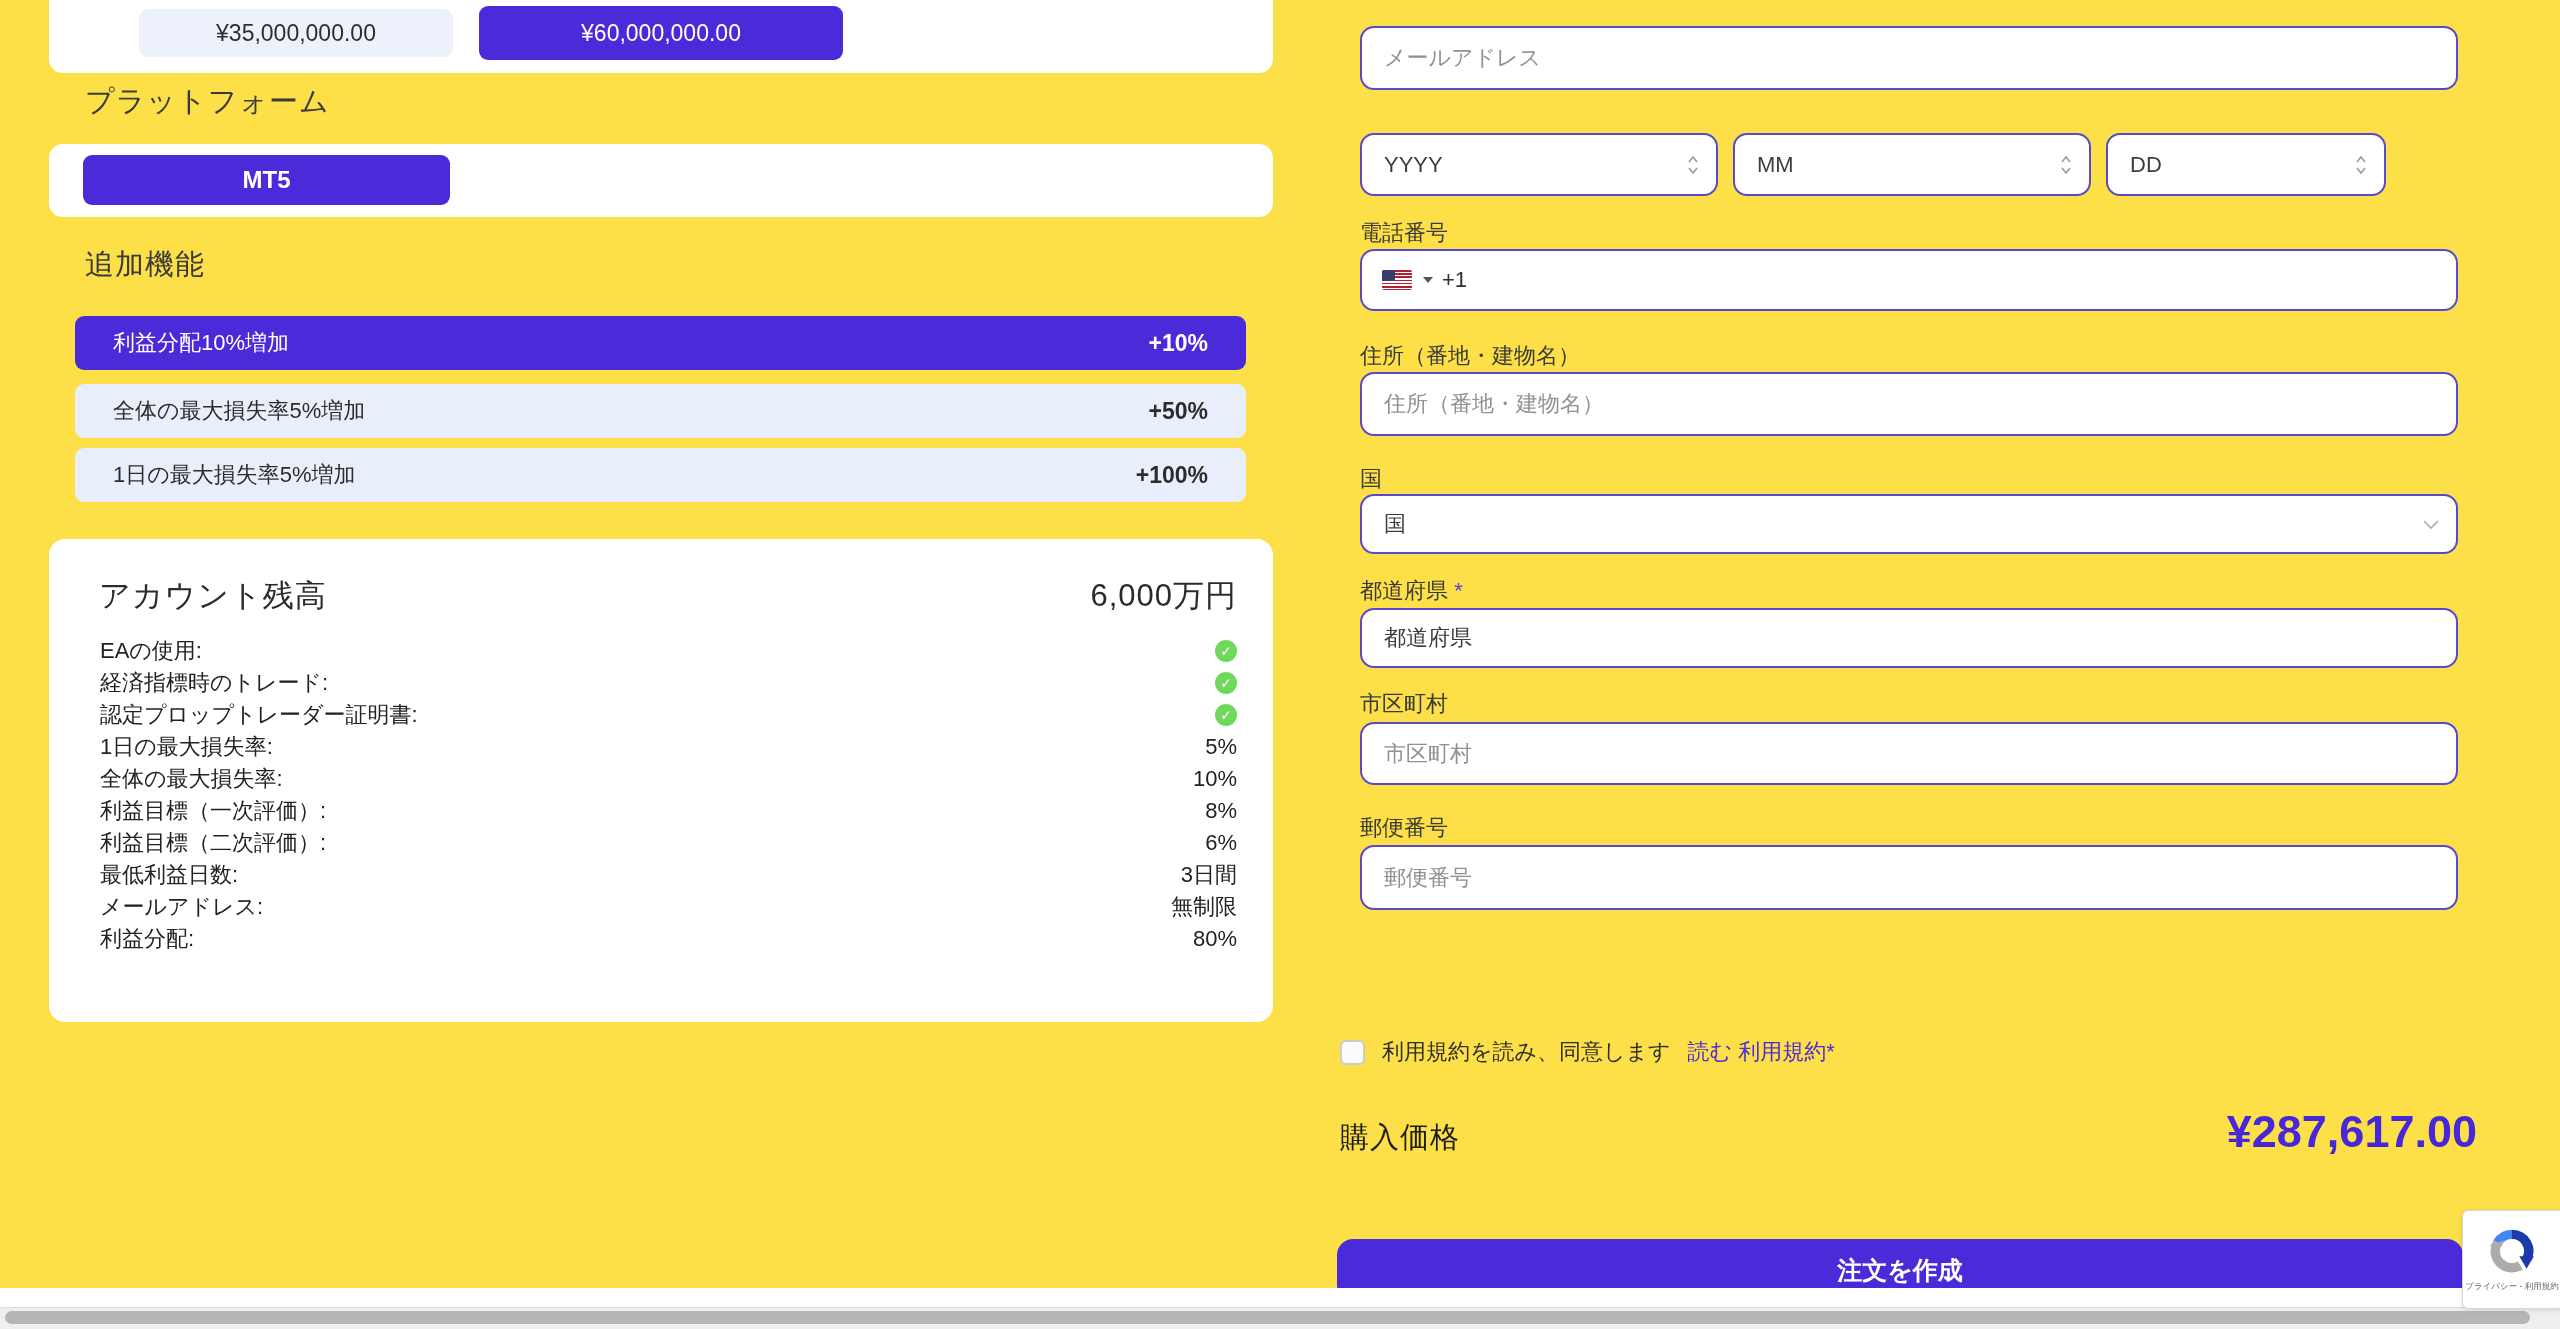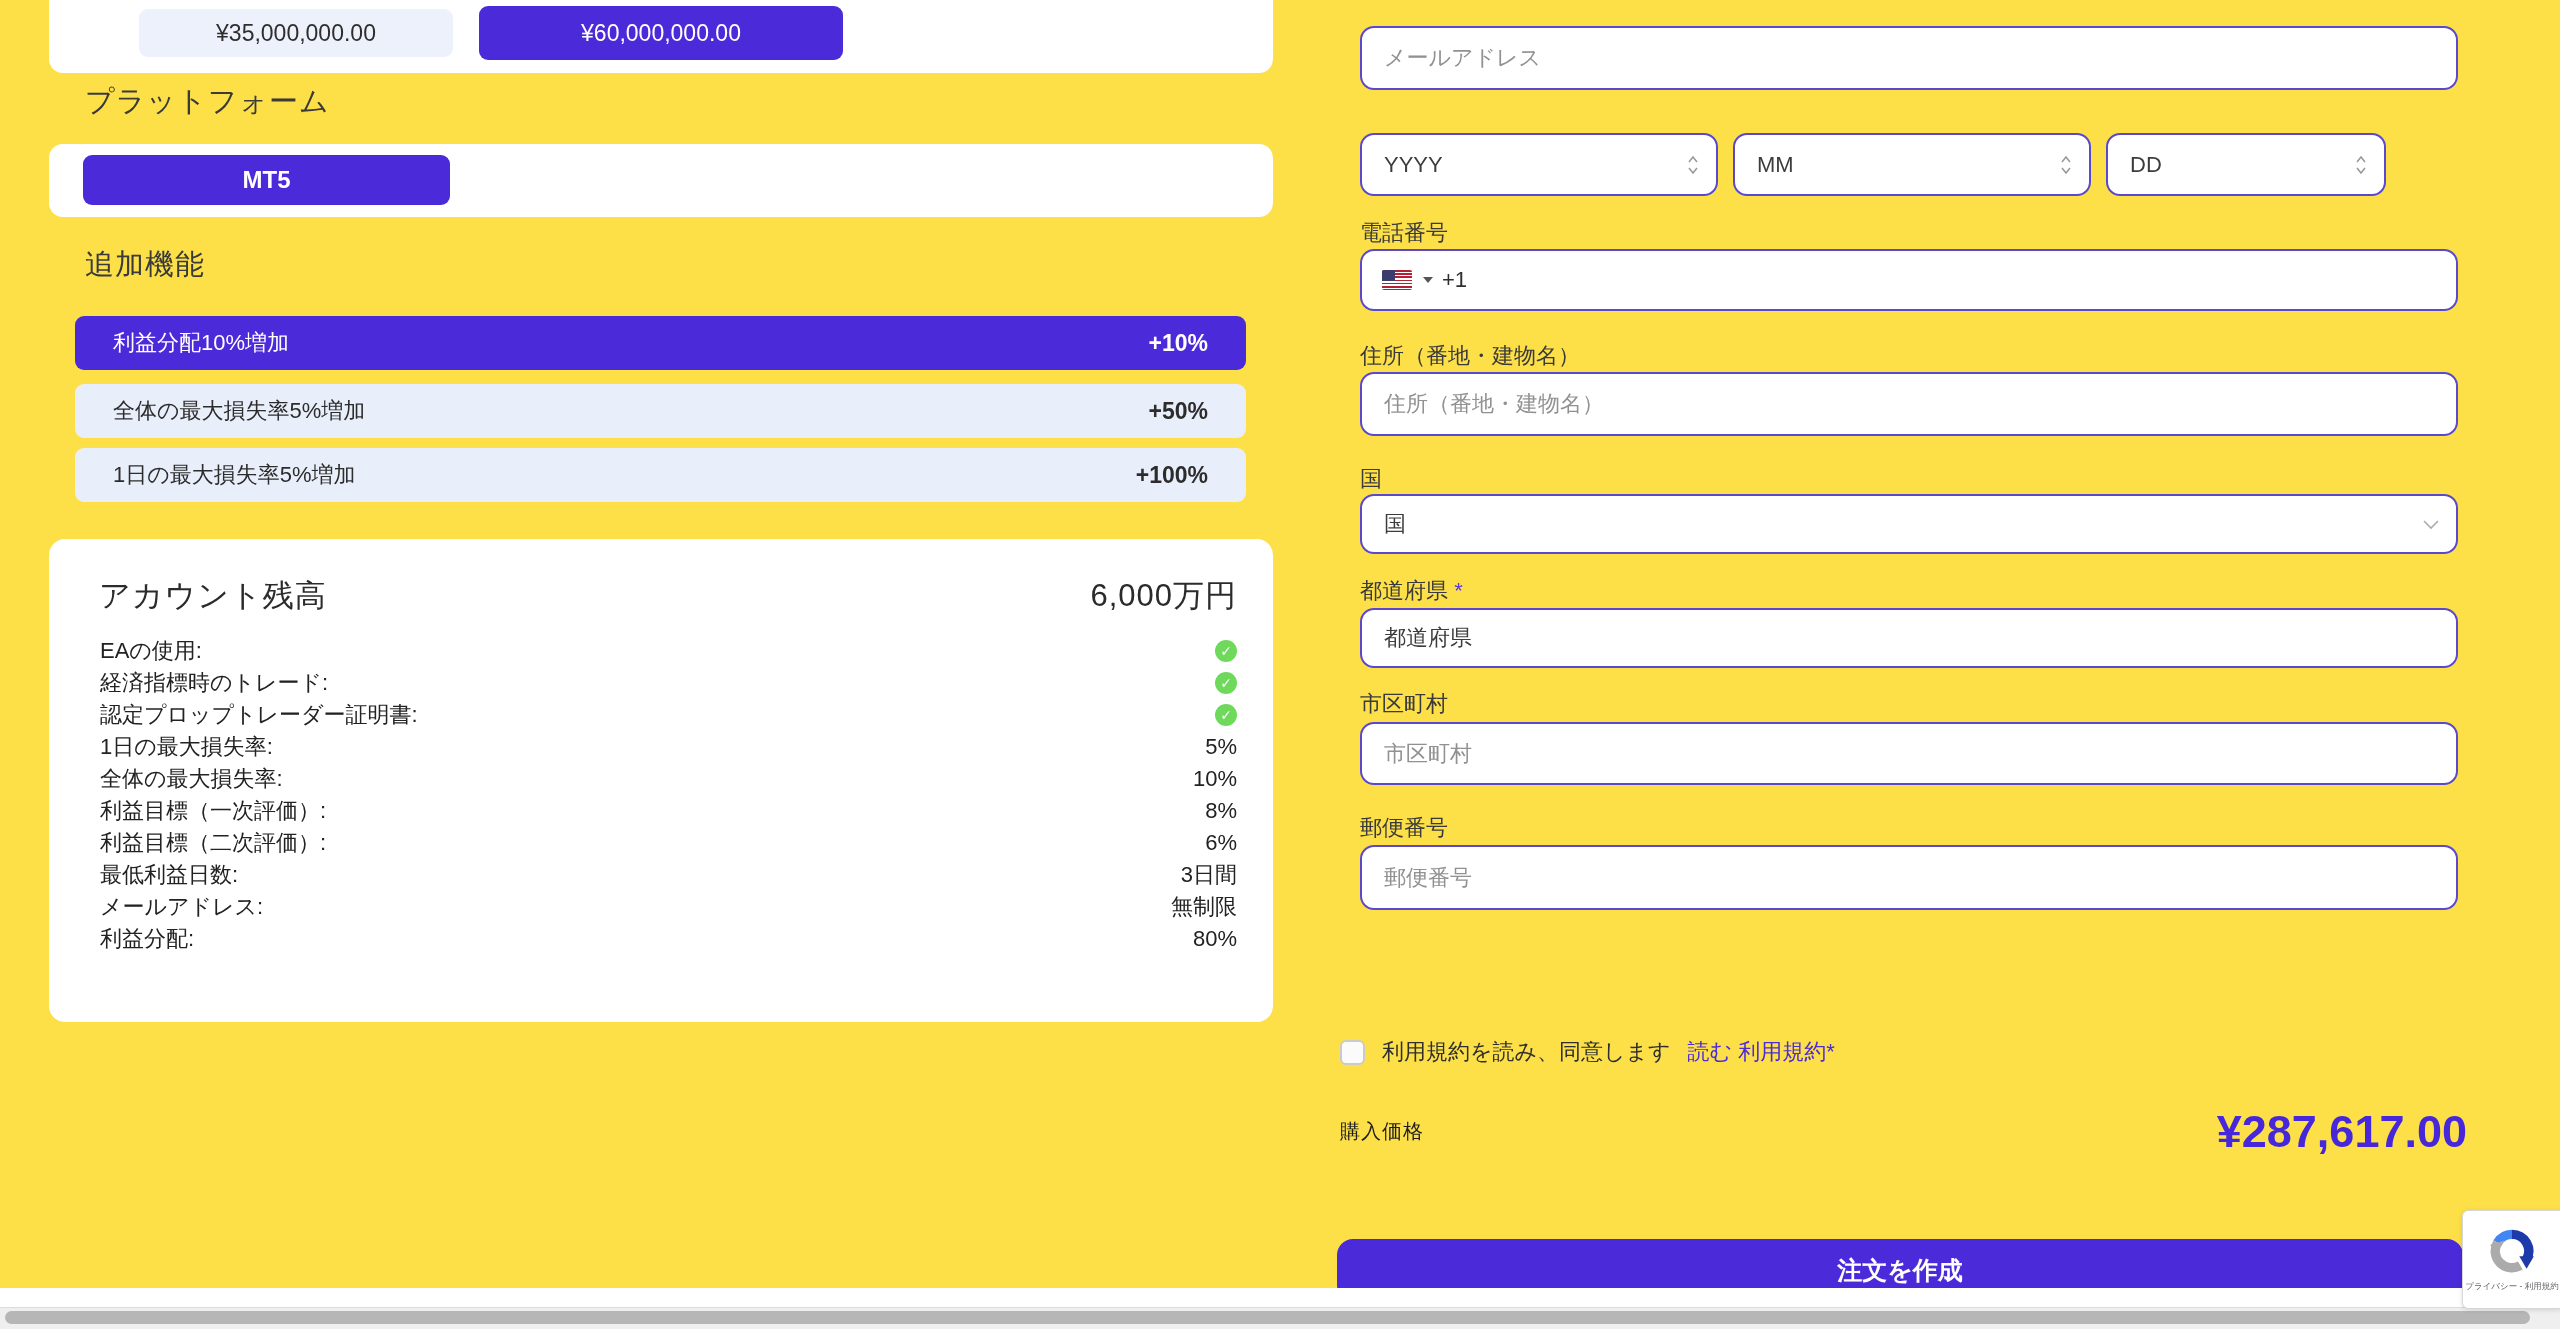--- a/index.html
+++ b/index.html
@@ -85,22 +85,22 @@
   #lbl-pref{top:576px;}
   #lbl-city{top:689px;}
   #lbl-postal{top:813px;}
 
   .terms{position:absolute;left:1340px;top:1030px;height:44px;display:flex;align-items:center;gap:17px;}
   .checkbox{width:25px;height:25px;border:2px solid #cbcbcb;border-radius:6px;background:#fbfbfb;
     box-sizing:border-box;cursor:pointer;}
   .terms-text{font-size:22px;color:#2f2f2f;}
   .terms-link{font-size:22px;color:#4b2bd9;cursor:pointer;}
 
-  .total-label{position:absolute;left:1340px;top:1118px;font-size:20px;color:#1d1d1d;letter-spacing:1px;}
-  .total-price{position:absolute;right:93px;top:1106px;font-size:45px;font-weight:600;color:#4627d9;margin-left:26px;}
+  .total-label{position:absolute;left:1340px;top:1118px;font-size:29px;color:#1d1d1d;letter-spacing:1px;}
+  .total-price{position:absolute;right:83px;top:1106px;font-size:45px;font-weight:600;color:#4627d9;margin-left:26px;}
 
   .submit{position:absolute;left:1337px;top:1239px;width:1126px;height:62px;border-radius:16px;
     background:#4b2bd9;color:#fff;font-size:25px;font-weight:700;border:none;
     display:flex;align-items:center;justify-content:center;cursor:pointer;}
 
   
   .bottom-white{position:absolute;left:0;top:1288px;width:2560px;height:19px;background:#ffffff;}
   .scroll-track{position:absolute;left:0;top:1307px;width:2560px;height:22px;background:#efeff0;
     border-top:1px solid #dcdcdc;box-sizing:border-box;}
   .scroll-thumb{position:absolute;left:5px;top:1311px;width:2525px;height:13px;border-radius:7px;

